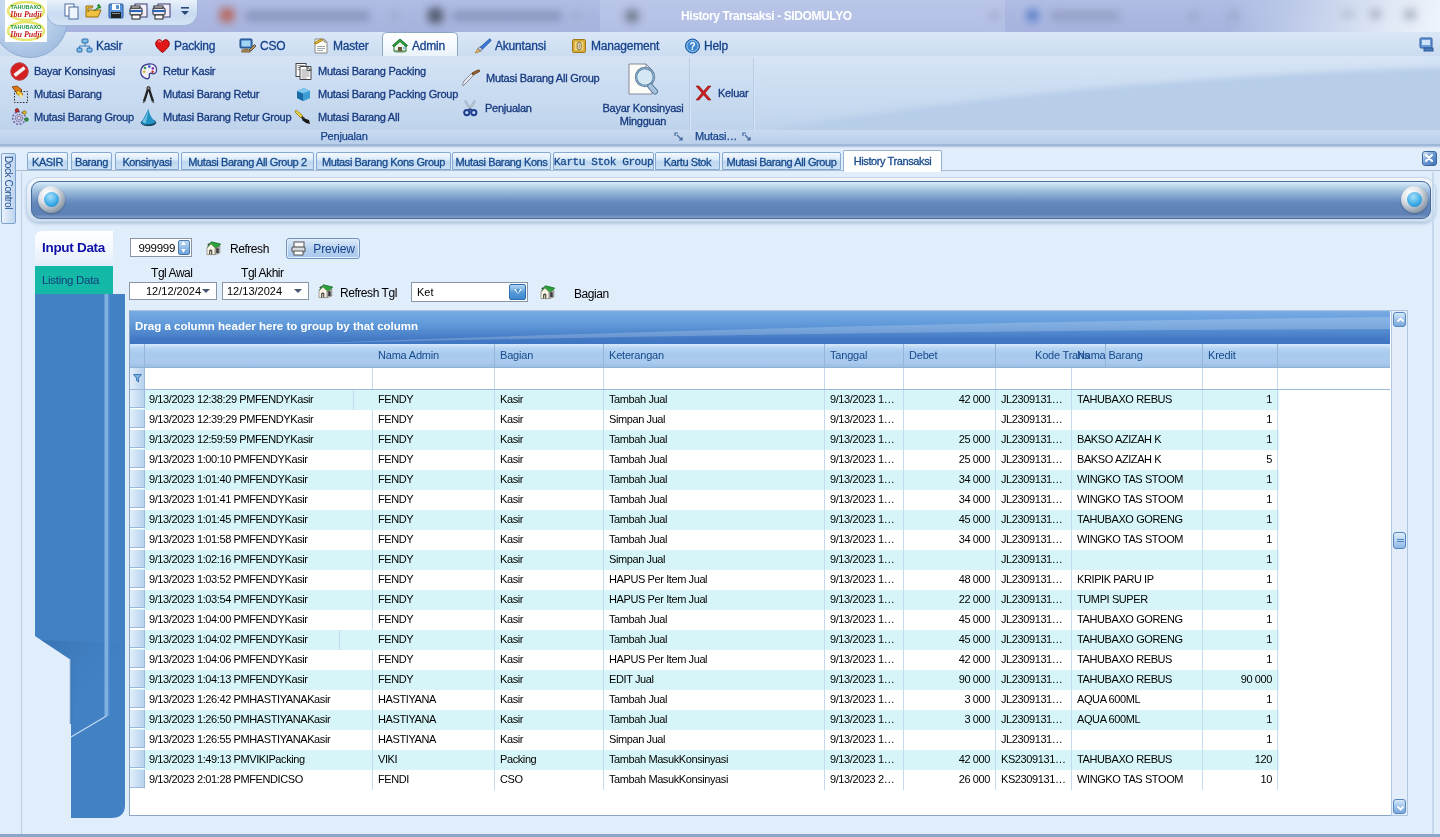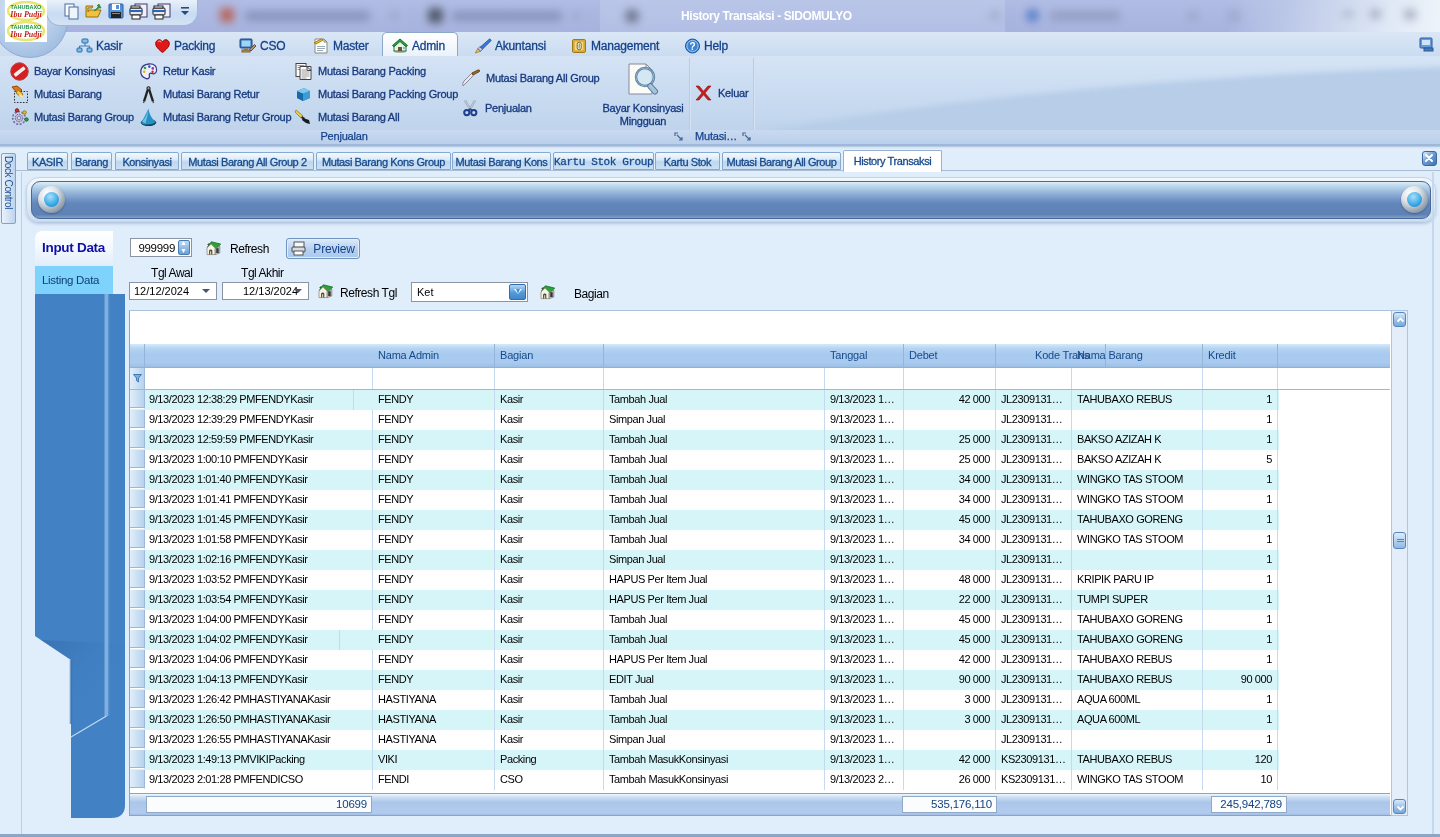--- a/index.html
+++ b/index.html
@@ -56,21 +56,21 @@
 .orb { position:absolute; top:8px; width:27px; height:27px; border-radius:50%; background:radial-gradient(circle at 35% 28%, #ffffff, #dfe3e8 35%, #95a2b0 70%, #626f7e); box-shadow:0 1px 2px rgba(30,50,80,0.4); }
 .orb i { position:absolute; left:6px; top:6px; width:15px; height:15px; border-radius:50%; background:radial-gradient(circle at 42% 32%, #a8e0fa, #38a8e6 60%, #1878b8); }
 
 
 #content { left:21px; top:172px; width:1416px; height:662px; background:#e0edfb; z-index:-2; }
 #leftline { left:21px; top:172px; width:1px; height:662px; background:#b8cfe8; z-index:-1; }
 #botline { left:0px; top:834px; width:1440px; height:3px; background:#8ba6c6; }
 
 
 #sb-input { left:35px; top:231px; width:78px; height:33px; background:linear-gradient(180deg,#ffffff,#f2f7fd 55%,#e4eef9); border-radius:7px 0 0 0; color:#0f0fa8; font-weight:bold; font-size:13.5px; line-height:34px; padding-left:7px; letter-spacing:-0.3px; }
-#sb-listing { left:35px; top:266px; width:78px; height:28px; background:#7dd3fc; color:#123c78; font-size:11.5px; letter-spacing:-0.3px; line-height:28px; padding-left:7px; }
+#sb-listing { left:35px; top:266px; width:78px; height:28px; background:#14b8a6; color:#123c78; font-size:11.5px; letter-spacing:-0.3px; line-height:28px; padding-left:7px; }
 
 
 .ctl-label { color:#000; font-size:12px; letter-spacing:-0.45px; }
 #spin { left:130px; top:238px; width:62px; height:19px; background:#fff; border:1px solid #8a94a4; }
 #spin .val { position:absolute; right:16px; top:3px; font-size:11.5px; letter-spacing:-0.3px; }
 #spin .btns { position:absolute; right:1px; top:1px; width:12px; height:15px; background:linear-gradient(180deg,#bed9f4,#6ba0d8); border:1px solid #4a7cb4; border-radius:2px; }
 #spin .btns:before { content:"\25B4"; position:absolute; top:-3px; left:2.5px; font-size:8px; color:#fff; }
 #spin .btns:after { content:"\25BE"; position:absolute; top:5px; left:2.5px; font-size:8px; color:#fff; }
 #preview { left:286px; top:238px; width:74px; height:21px; background:linear-gradient(180deg,#dcebf9,#b8d2ef 50%,#a8c8ec); border:1px solid #6f94bf; border-radius:3px; box-shadow:inset 0 0 0 1px #e4eefa; color:#15428b; font-size:12px; letter-spacing:-0.2px; display:flex; align-items:center; justify-content:center; gap:5px; font-family:"Liberation Sans",sans-serif; }
 .combo { position:absolute; background:#fff; border:1px solid #8a94a4; font-size:11px; letter-spacing:0px; }
@@ -476,22 +476,22 @@
     <path d="M5.2,14.6 L5.2,11.2 Q5.7,10.6 6.2,11.2 L6.2,14.6 Z" fill="#efe9d2"></path>
   </svg>
 <div class="abs ctl-label" style="left:230px; top:242px;">Refresh</div>
 <div id="preview" class="abs"><svg width="17" height="15" viewBox="0 0 17 15">
       <rect x="3" y="1" width="10" height="9" fill="#f8f8fa" stroke="#555"></rect>
       <rect x="1" y="6" width="13" height="5" rx="1" fill="#d8dce2" stroke="#444"></rect>
       <rect x="3" y="10" width="9" height="4" fill="#fff" stroke="#555"></rect>
     </svg>Preview</div>
 <div class="abs ctl-label" style="left:151px; top:266px;">Tgl Awal</div>
 <div class="abs ctl-label" style="left:241px; top:266px;">Tgl Akhir</div>
-<div class="combo abs" style="left:129px; top:282px; width:88px; height:18px; line-height:16px; padding-left:4px;">12/12/2024<span class="arr"></span></div>
-<div class="combo abs" style="left:222px; top:282px; width:87px; height:18px; line-height:16px; padding-left:20px;">12/13/2024<span class="arr"></span></div>
+<div class="combo abs" style="left:129px; top:282px; width:88px; height:18px; line-height:16px; padding-left:16px;">12/12/2024<span class="arr"></span></div>
+<div class="combo abs" style="left:222px; top:282px; width:87px; height:18px; line-height:16px; padding-left:4px;">12/13/2024<span class="arr"></span></div>
 <svg class="homeico abs" style="left:317px; top:283px;" width="17" height="17" viewBox="0 0 17 17">
     <path d="M2.2,4.8 L3.8,3.2 L5.2,3.6 L3.4,5.4 Z" fill="#3a4a3a"></path>
     <path d="M6.3,1.8 L15.7,4.1 L10.6,9.2 L2.3,7.3 Z" fill="#2ba23a" stroke="#156c24" stroke-width="0.8"></path>
     <path d="M2,8 L6,4.1 L10.2,8.1 L10.2,14.6 L2,14.6 Z" fill="#f6f2e4" stroke="#84806f" stroke-width="0.7"></path>
     <path d="M10.2,8.6 L14.8,6.2 L14.8,13 L10.2,14.6 Z" fill="#cfccc2" stroke="#76736a" stroke-width="0.7"></path>
     <rect x="11.2" y="8.2" width="2.5" height="4.8" fill="#36363c"></rect>
     <path d="M4.1,14.6 L4.1,10.6 Q5.8,8.4 7.3,10.6 L7.3,14.6 Z" fill="#46423a"></path>
     <path d="M5.2,14.6 L5.2,11.2 Q5.7,10.6 6.2,11.2 L6.2,14.6 Z" fill="#efe9d2"></path>
   </svg>
 <div class="abs ctl-label" style="left:340px; top:286px;">Refresh Tgl</div>
@@ -501,24 +501,31 @@
     <path d="M6.3,1.8 L15.7,4.1 L10.6,9.2 L2.3,7.3 Z" fill="#2ba23a" stroke="#156c24" stroke-width="0.8"></path>
     <path d="M2,8 L6,4.1 L10.2,8.1 L10.2,14.6 L2,14.6 Z" fill="#f6f2e4" stroke="#84806f" stroke-width="0.7"></path>
     <path d="M10.2,8.6 L14.8,6.2 L14.8,13 L10.2,14.6 Z" fill="#cfccc2" stroke="#76736a" stroke-width="0.7"></path>
     <rect x="11.2" y="8.2" width="2.5" height="4.8" fill="#36363c"></rect>
     <path d="M4.1,14.6 L4.1,10.6 Q5.8,8.4 7.3,10.6 L7.3,14.6 Z" fill="#46423a"></path>
     <path d="M5.2,14.6 L5.2,11.2 Q5.7,10.6 6.2,11.2 L6.2,14.6 Z" fill="#efe9d2"></path>
   </svg>
 <div class="abs ctl-label" style="left:574px; top:287px;">Bagian</div>
 
 <div id="grid" class="abs">
+  <div id="groupby">
+      <span style="position:absolute; left:5px; top:9px;">Drag a column header here to group by that column</span>
+  <svg style="position:absolute;right:0;top:0;" width="1100" height="33">
+        <path d="M0,33 Q550,12 1100,6 L1100,18 Q530,20 0,33 Z" fill="rgba(255,255,255,0.20)"></path>
+      </svg>
+    </div>
   <div id="hdrrow">
       <div class="hcell" style="left:0px;width:15px;"></div>
       <div class="hcell" style="left:243px;width:122px;">Nama Admin</div>
       <div class="hcell" style="left:365px;width:109px;">Bagian</div>
+      <div class="hcell" style="left:474px;width:221px;">Keterangan</div>
       <div class="hcell" style="left:695px;width:79px;">Tanggal</div>
       <div class="hcell" style="left:774px;width:92px;">Debet</div>
       <div class="hcell" style="left:900px;width:76px;">Kode Trans</div>
       <div class="hcell" style="left:942px;width:131px;">Nama Barang</div>
       <div class="hcell" style="left:1073px;width:75px;">Kredit</div>
       <div class="hcell" style="left:1148px;width:112px;border-right:none;"></div>
     </div>
   <div id="filtrow">
       <div class="fcell" style="left:0;width:15px;background:linear-gradient(90deg,#e2eef9,#b6d2ee);border-right:1px solid #9db9d9;">
         <svg style="position:absolute;left:3px;top:6px;" width="9" height="9" viewBox="0 0 9 9">
@@ -770,25 +777,20 @@
         <div class="cell" style="left:365px;width:109px;">CSO</div>
         <div class="cell" style="left:474px;width:221px;">Tambah MasukKonsinyasi</div>
         <div class="cell" style="left:695px;width:79px;">9/13/2023 2…</div>
         <div class="cell r" style="left:774px;width:92px;">26 000</div>
         <div class="cell" style="left:866px;width:76px;">KS2309131…</div>
         <div class="cell" style="left:942px;width:131px;">WINGKO TAS STOOM</div>
         <div class="cell r" style="left:1073px;width:75px;">10</div>
         <div class="ind"></div>
       </div>
     </div>
-  <div id="footer">
-      <div class="fbox" style="left:16px;width:226px;">10699</div>
-<div class="fbox" style="left:772px;width:95px;">535,176,110</div>
-<div class="fbox" style="left:1081px;width:76px;">245,942,789</div>
-    </div>
 </div>
 <div id="vsb" class="abs">
   <div class="sbtn2" style="top:1px;">
       <svg class="chev" style="top:4px;" width="7" height="7" viewBox="0 0 7 7">
         <path d="M0.5,4.5 L3.5,1.5 L6.5,4.5" fill="none" stroke="#fff" stroke-width="1.8"></path>
       </svg>
     </div>
   <div id="thumb"></div>
   <div class="sbtn2" style="bottom:1px;">
       <svg class="chev" style="top:4px;" width="7" height="7" viewBox="0 0 7 7">

